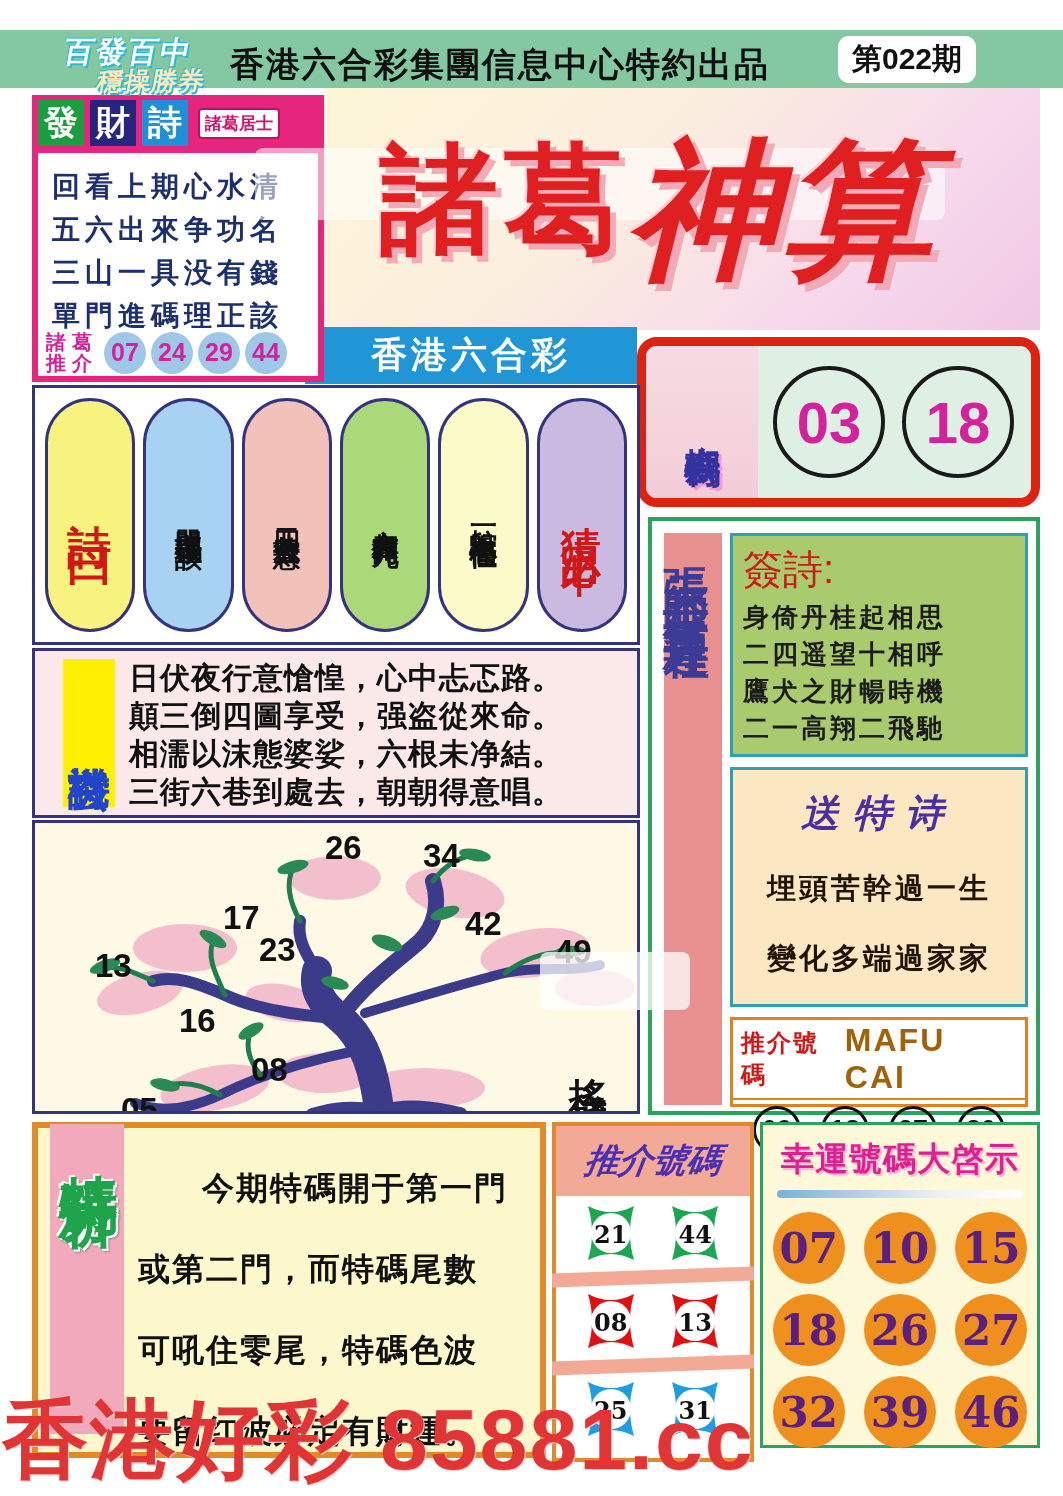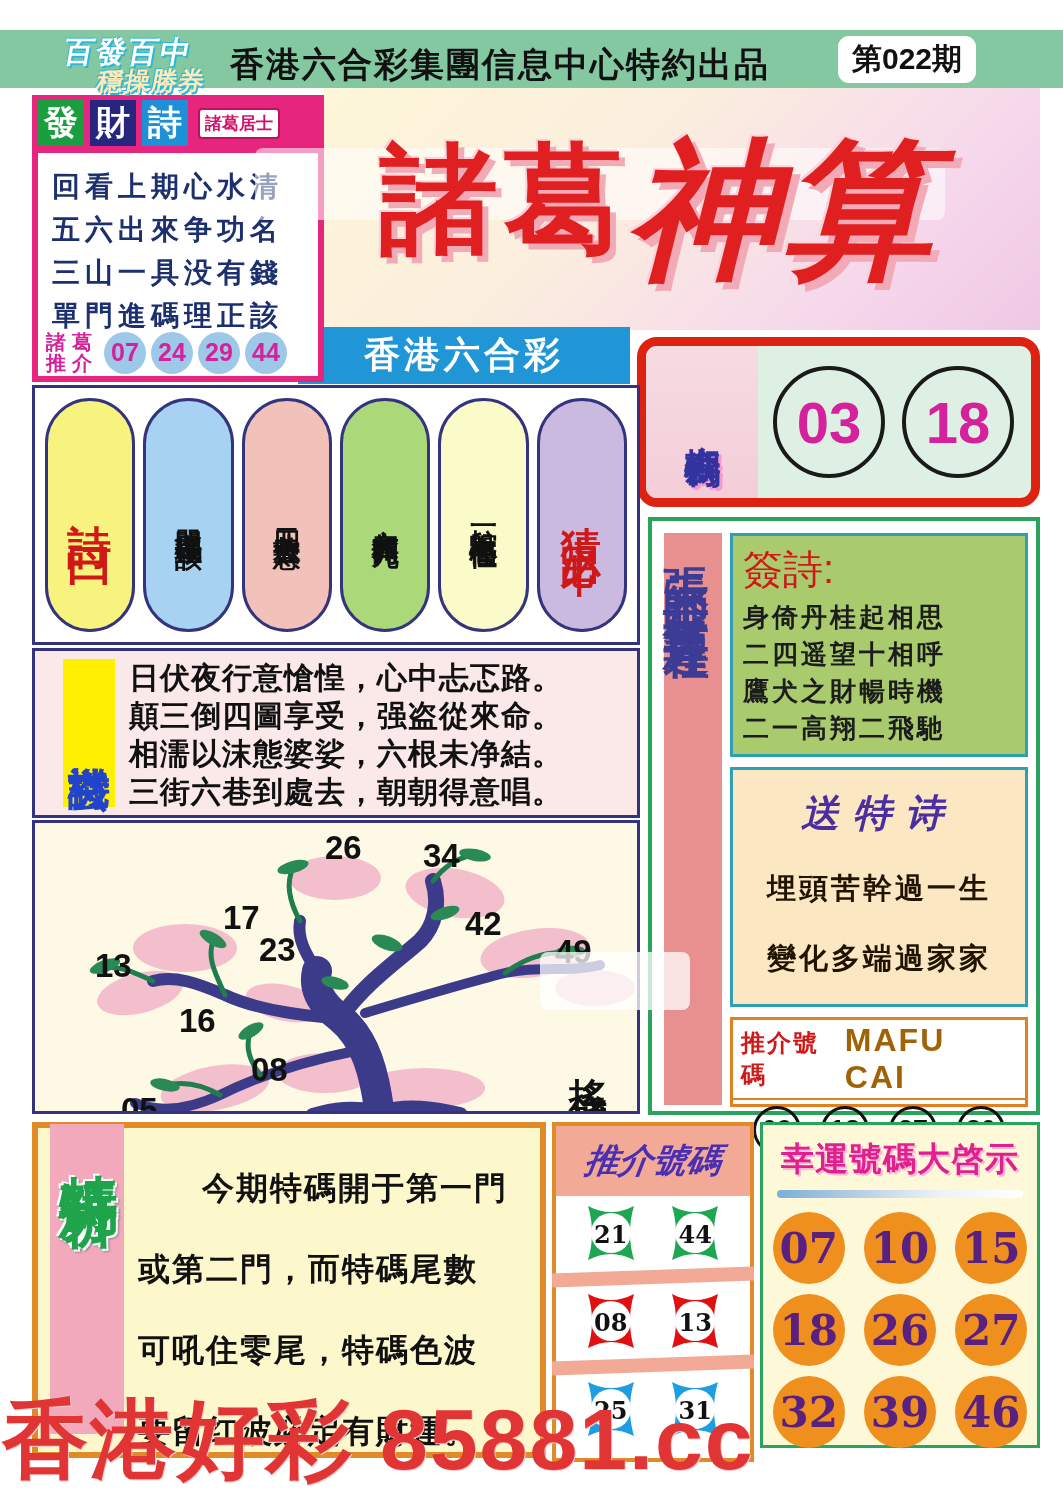--- a/index.html
+++ b/index.html
@@ -26,21 +26,21 @@
   .rec-label { color:#d6219c; font-weight:bold; font-size:20px; line-height:21px; margin:0 6px 0 8px; letter-spacing:6px; }
   .rec-balls { display:flex; gap:5px; }
   .rec-ball { width:42px; height:42px; border-radius:50%; background:#9ec8e8; color:#d6219c; font-size:25px; font-weight:bold; display:flex; align-items:center; justify-content:center; }
 
   
   .mast-bg { position:absolute; left:324px; top:88px; width:716px; height:242px;
      background:linear-gradient(135deg,#fdf6d8 0%, #fbeede 40%, #f6d8ec 75%, #efc8e4 100%); }
   .mast-title { position:absolute; top:112px; left:380px; z-index:4; color:#e02020; white-space:nowrap; }
   .mt-a { font-family:"DejaVu Serif", serif; font-weight:bold; font-size:118px; letter-spacing:6px; text-shadow:6px 6px 0 #f2aab6, -2px -2px 0 #f9d2da; vertical-align:22px; }
   .mt-b { font-family:Liberation Serif, serif; font-weight:bold; font-style:italic; font-size:150px; letter-spacing:4px; text-shadow:7px 7px 0 #f2aab6, -2px -2px 0 #f9d2da; }
-  .subtitle-bar { position:absolute; left:298px; top:327px; width:332px; height:57px; background:#2196d6; display:flex; align-items:center; justify-content:center; }
+  .subtitle-bar { position:absolute; left:305px; top:327px; width:332px; height:57px; background:#2196d6; display:flex; align-items:center; justify-content:center; }
   .subtitle-bar span { color:#ffffff; font-size:36px; font-weight:bold; letter-spacing:4px; }
 
   
   .tema-box { position:absolute; left:637px; top:337px; width:403px; height:170px; border:9px solid #dd2211; border-radius:20px; background:#def0e3; overflow:hidden; }
   .tema-label { position:absolute; left:0; top:0; width:112px; height:100%; background:linear-gradient(180deg,#f6dbe2,#f3cdd8); display:flex; align-items:center; justify-content:center; }
   .tema-label span { writing-mode:vertical-rl; text-orientation:upright; font-size:36px; font-weight:bold; color:#3333a0; text-shadow:3px 3px 0 #f49ad0; letter-spacing:2px; }
   .tema-balls { position:absolute; left:110px; top:0; right:0; height:100%; display:flex; align-items:center; justify-content:space-evenly; }
   .tema-ball { width:112px; height:112px; border:4px solid #1a1a1a; border-radius:50%; display:flex; align-items:center; justify-content:center; color:#d6219c; font-size:58px; font-weight:bold; }
 
   

